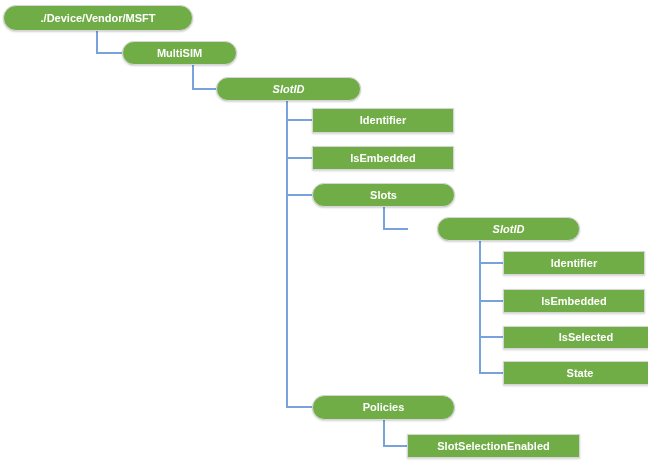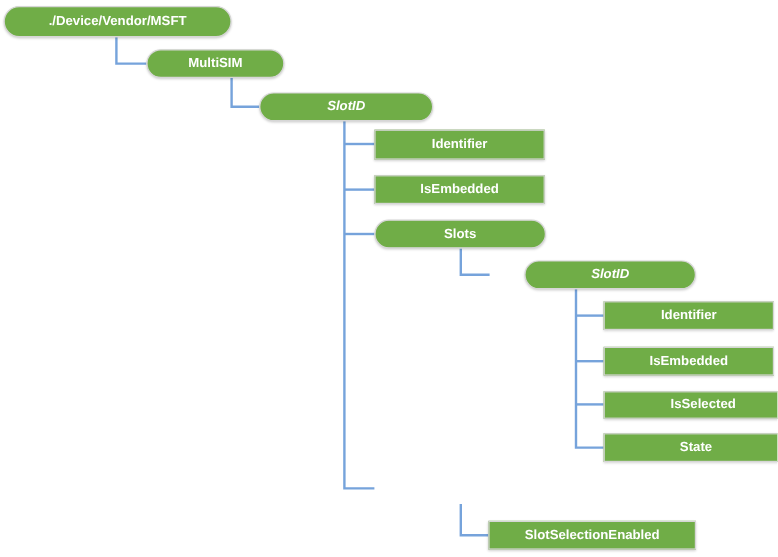--- a/index.html
+++ b/index.html
@@ -76,15 +76,16 @@
   <div class="node pill n1">MultiSIM</div>
   <div class="node pill italic n2">SlotID</div>
   <div class="node rect n3">Identifier</div>
   <div class="node rect n4">IsEmbedded</div>
   <div class="node pill n5">Slots</div>
   <div class="node pill italic n6">SlotID</div>
   <div class="node rect n7">Identifier</div>
   <div class="node rect n8">IsEmbedded</div>
   <div class="node rect n9">IsSelected</div>
   <div class="node rect n10">State</div>
+  <div class="node pill n11">Policies</div>
   <div class="node rect n12">SlotSelectionEnabled</div>
 
 </div>
 
 </body></html>

